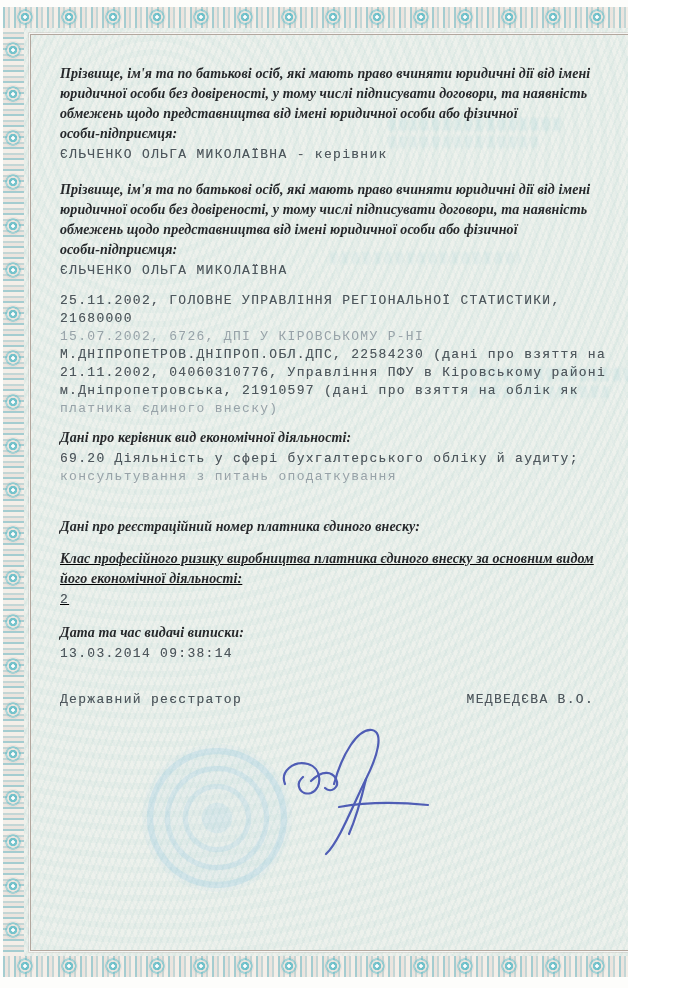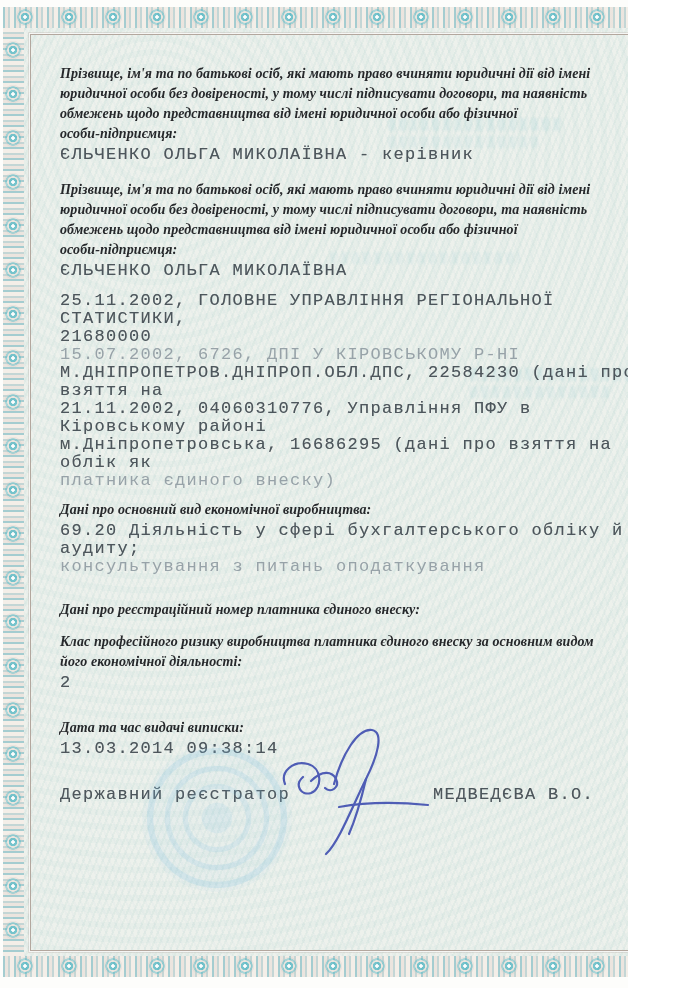--- a/index.html
+++ b/index.html
@@ -60,33 +60,33 @@
     border:1px solid #b3a79e;
     box-shadow:0 0 0 1px rgba(255,255,255,.75), 0 0 0 2px rgba(178,168,160,.28);
   }
   
   .content{position:absolute;left:60px;top:64px;width:592px;}
   .section{margin-top:12px;}
   .section:nth-child(1){margin-top:0;}
   .section:nth-child(2){margin-top:16px;}
   .section:nth-child(3){margin-top:12px;}
   .section:nth-child(4){margin-top:10px;}
-  .section:nth-child(5){margin-top:24px;}
-  .section:nth-child(6){}
-  .section:nth-child(7){margin-top:26px;}
+  .section:nth-child(5){margin-top:31px;}
+  .section:nth-child(6){text-decoration:underline;}
+  .section:nth-child(7){margin-top:14px;}
   .heading{
     font-family:"Liberation Serif",serif;
     font-style:italic;font-weight:bold;
     font-size:14px;line-height:20px;
     color:#26282b;white-space:pre-line;letter-spacing:.1px;
   }
   .values{margin-top:2px;}
   .mono{
     font-family:"Liberation Mono","DejaVu Sans Mono",monospace;
-    font-size:17px;line-height:18px;letter-spacing:1.3px;
+    font-size:13px;line-height:18px;letter-spacing:1.3px;
     color:#4d565c;text-shadow:0 0 .4px rgba(77,86,92,.45);
     white-space:pre-wrap;
   }
   .mono.light{color:#97a2a8;text-shadow:none;}
   .registrar-row{
     margin-top:28px;display:flex;justify-content:space-between;
     padding-right:58px;
   }
   
   .stamp{
@@ -155,27 +155,27 @@
           </div>
   </div>
 
   <div class="section">
     <div class="values">
             <div class="mono">25.11.2002, ГОЛОВНЕ УПРАВЛІННЯ РЕГІОНАЛЬНОЇ СТАТИСТИКИ,</div>
             <div class="mono">21680000</div>
             <div class="mono light">15.07.2002, 6726, ДПІ У КІРОВСЬКОМУ Р-НІ</div>
             <div class="mono">М.ДНІПРОПЕТРОВ.ДНІПРОП.ОБЛ.ДПС, 22584230 (дані про взяття на</div>
             <div class="mono">21.11.2002, 04060310776, Управління ПФУ в Кіровському районі</div>
-            <div class="mono">м.Дніпропетровська, 16686295 (дані про взяття на облік як</div>
+            <div class="mono">м.Дніпропетровська, 21910597 (дані про взяття на облік як</div>
             <div class="mono light">платника єдиного внеску)</div>
           </div>
   </div>
 
   <div class="section">
-    <div class="heading">Дані про основний вид економічної виробництва:</div>
+    <div class="heading">Дані про керівник вид економічної діяльності:</div>
     <div class="values">
             <div class="mono">69.20 Діяльність у сфері бухгалтерського обліку й аудиту;</div>
             <div class="mono light">консультування з питань оподаткування</div>
           </div>
   </div>
 
   <div class="section">
     <div class="heading">Дані про реєстраційний номер платника єдиного внеску:</div>
   </div>
 

